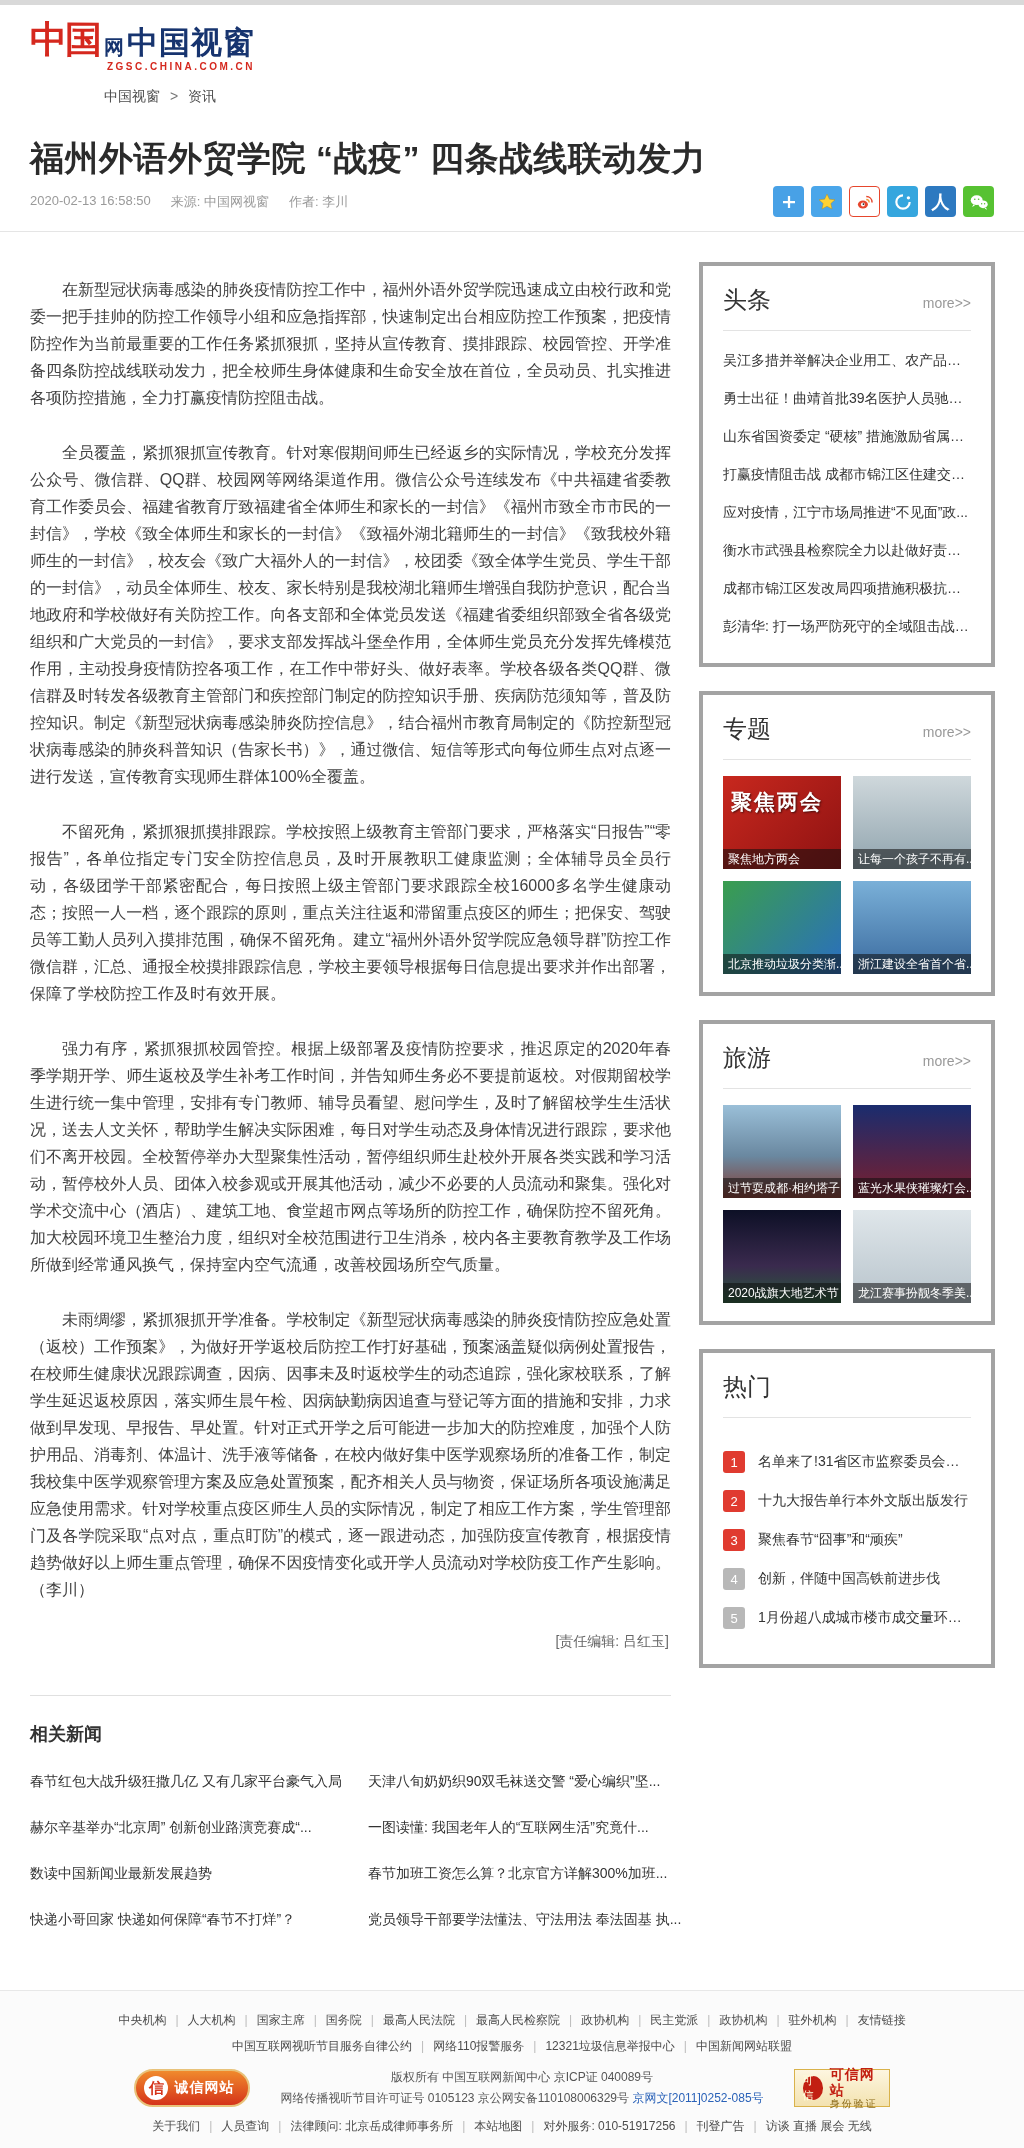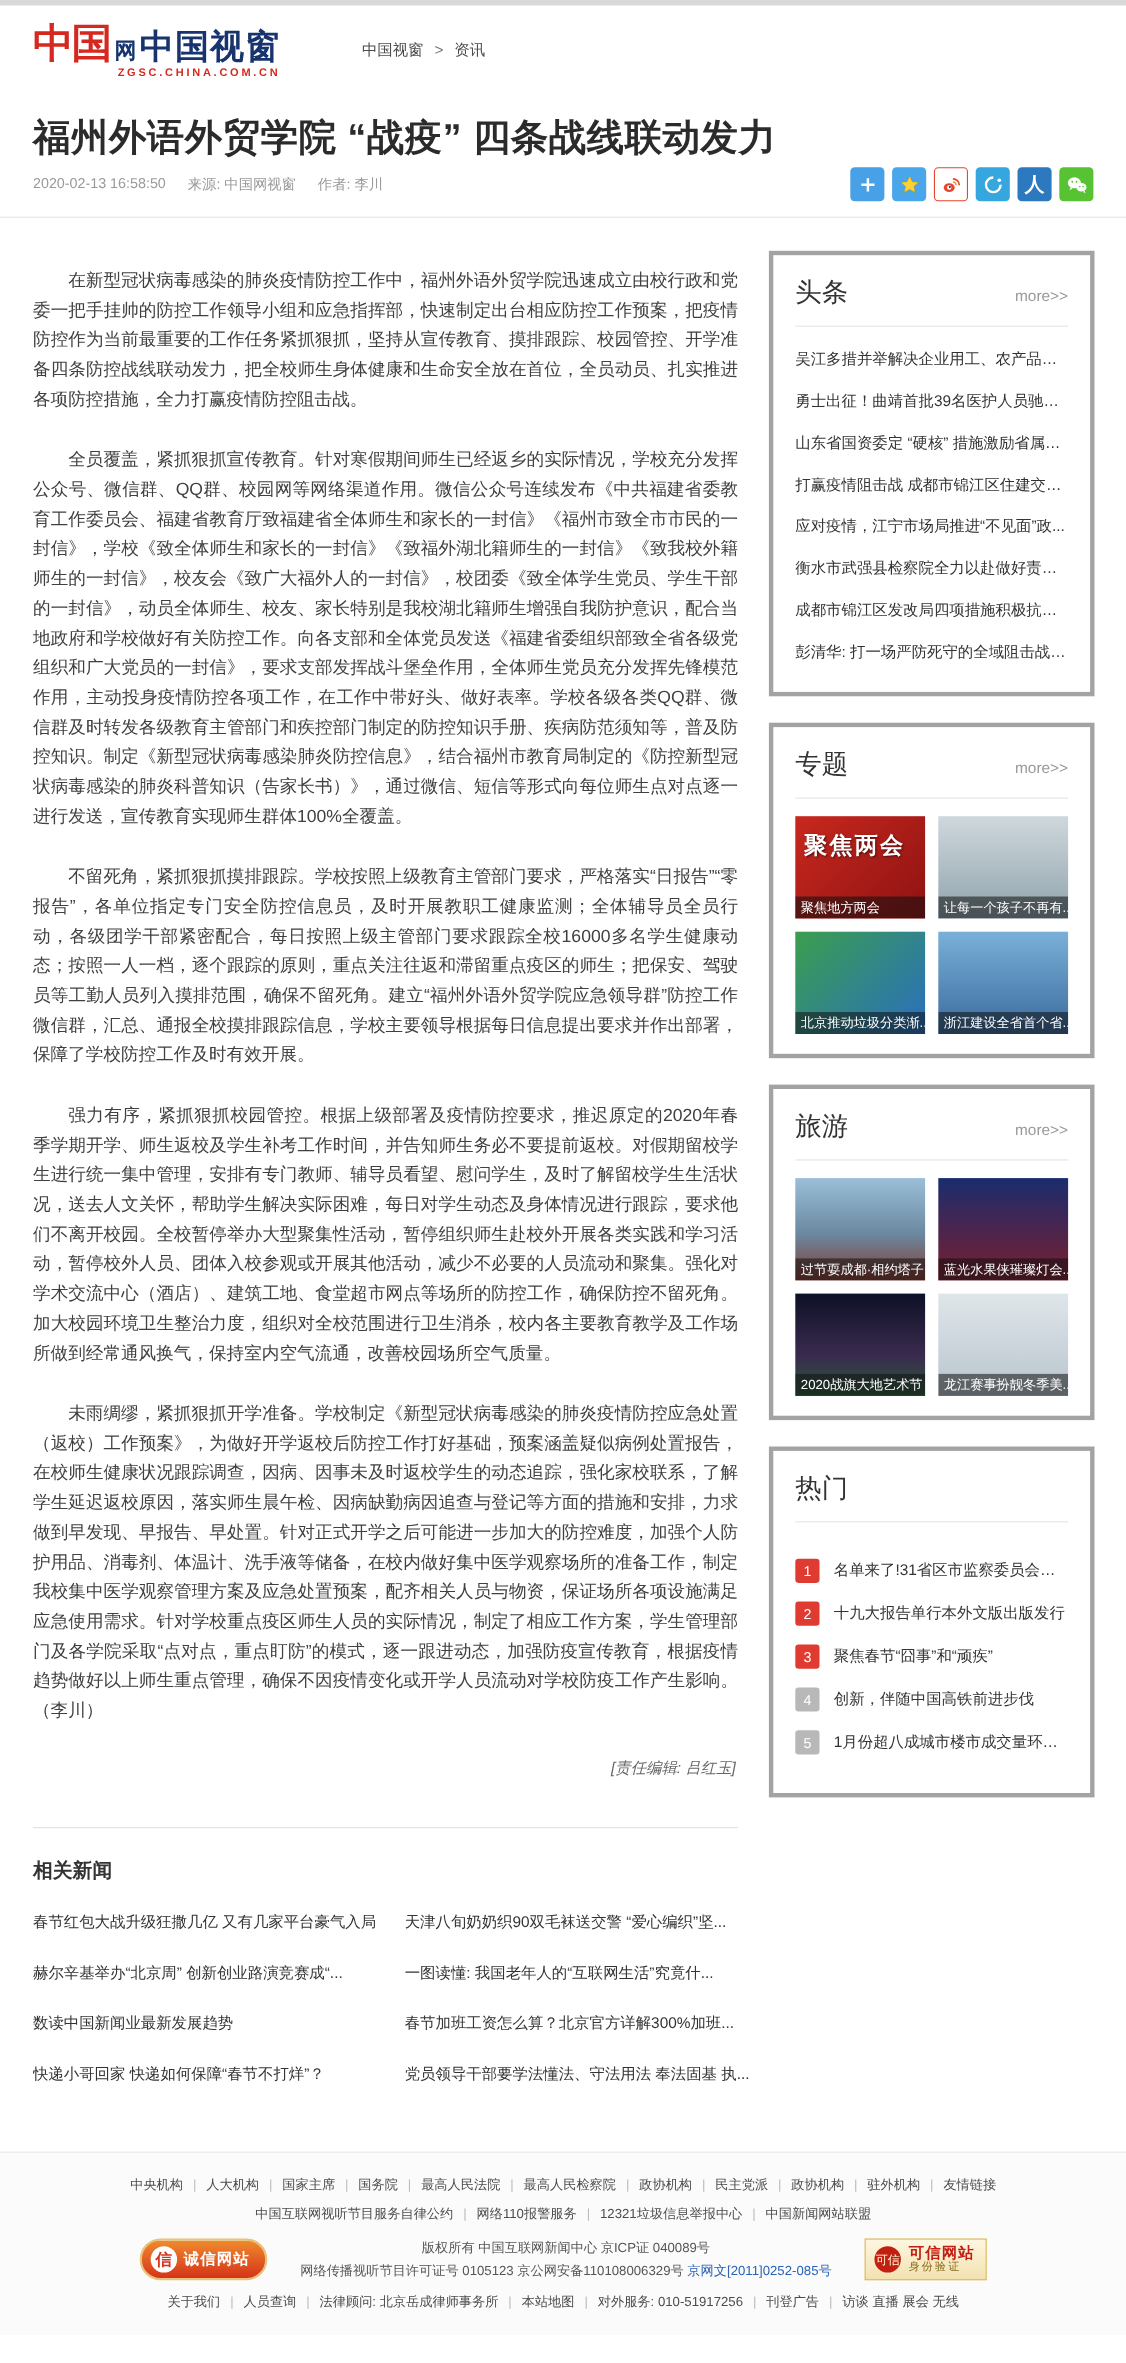--- a/index.html
+++ b/index.html
@@ -6,21 +6,21 @@
   html,body { margin:0; padding:0; }
   body {
     width:1024px;
     background:#ffffff;
     font-family:"Liberation Sans", sans-serif;
     color:#333;
   }
   .top-strip { height:5px; background:#d9d9d9; }
 
   
-  .site-header { display:flex; align-items:flex-start; padding:16px 30px 10px; }
+  .site-header { display:flex; align-items:flex-start; padding:16px 30px 10px;flex-direction:column; }
   .logo { cursor:pointer; }
   .logo-main { display:flex; align-items:flex-end; line-height:1; }
   .logo-cn { color:#d5281e; font-size:37px; font-weight:900; letter-spacing:-2px; }
   .logo-net { color:#17346f; font-size:20px; font-weight:bold; margin:0 3px 1px 4px; }
   .logo-win { color:#17346f; font-size:31px; font-weight:900; letter-spacing:1px; }
   .logo-url { color:#d5281e; font-size:10px; letter-spacing:2.5px; text-align:right; margin-top:3px; font-weight:bold; }
   .breadcrumb { margin-left:74px; margin-top:16px; font-size:14px; color:#4c4c4c; }
   .breadcrumb .sep { margin:0 6px; color:#777; }
   .crumb { cursor:pointer; }
 
@@ -36,21 +36,21 @@
   .tile-weibo { background:#ffffff; border:1px solid #e6462d; }
   .tile-tqq   { background:#35a6de; }
   .tile-renren{ background:#2d79c0; color:#fff; font-size:18px; font-weight:bold; }
   .tile-wechat{ background:#57c232; }
   .header-divider { border-bottom:1px solid #e5e5e5; }
 
   
   .main { display:flex; padding:0 30px; gap:28px; margin-top:30px; align-items:flex-start; }
   .article-col { width:641px; }
   .article-col p { font-size:16px; line-height:27px; color:#404040; text-indent:2em; margin:14px 0 28px; text-align:justify; }
-  .editor-line { text-align:right; font-size:14px; color:#666; margin:30px 2px 44px;font-style:italic; }
+  .editor-line { text-align:right; font-size:14px; color:#666; margin:30px 2px 44px; }
   .related-box { border-top:1px solid #e0e0e0; }
   .related-title { font-size:18px; font-weight:bold; color:#333; margin:26px 0 12px; }
   .related-grid { display:grid; grid-template-columns:1fr 1fr; column-gap:26px; }
   .related-item { font-size:14px; color:#333; line-height:46px; white-space:nowrap; overflow:hidden; text-overflow:ellipsis; cursor:pointer; }
 
   
   .sidebar { width:296px; display:flex; flex-direction:column; gap:24px; }
   .side-box { border:4px solid #a3a3a3; padding:18px 20px 18px; background:#fff; }
   .side-head { display:flex; justify-content:space-between; align-items:baseline; border-bottom:1px solid #e3e3e3; padding-bottom:14px; }
   .side-title { font-size:24px; color:#333; }
@@ -82,21 +82,21 @@
   .f-row .flink { cursor:pointer; }
   .f-row .flink + .flink::before { content:"|"; color:#bbb; margin:0 9px; cursor:default; }
   .f-mid { display:flex; justify-content:center; align-items:center; gap:30px; margin:8px 0 4px; }
   .f-copy { font-size:12px; color:#555; line-height:21px; text-align:center; }
   .blue-link { color:#2a62b8; cursor:pointer; }
   .badge-chengxin { width:116px; height:38px; border-radius:19px; background:linear-gradient(180deg,#f08a2c,#d5331a); border:2px solid #e8c27a;
     display:flex; align-items:center; gap:6px; padding:0 8px; cursor:pointer; }
   .badge-chengxin .seal { width:24px; height:24px; border-radius:50%; background:#fff; color:#d5331a; font-size:15px; font-weight:bold;
     display:flex; align-items:center; justify-content:center; }
   .badge-chengxin .bc-text { color:#fff; font-size:14px; font-weight:bold; letter-spacing:1px; }
-  .badge-kexin { width:111px; height:38px; border:1px solid #d9b24a; background:linear-gradient(180deg,#fdf6e0,#f3e2b0);
+  .badge-kexin { width:96px; height:38px; border:1px solid #d9b24a; background:linear-gradient(180deg,#fdf6e0,#f3e2b0);
     display:flex; align-items:center; gap:7px; padding:0 8px; cursor:pointer; }
   .badge-kexin .seal { width:24px; height:24px; border-radius:50%; background:#c21f12; color:#ffd; font-size:11px;
     display:flex; align-items:center; justify-content:center; }
   .badge-kexin .bk-col { display:flex; flex-direction:column; line-height:1.15; }
   .badge-kexin .bk-title { color:#c21f12; font-size:14px; font-weight:bold; letter-spacing:1px; }
   .badge-kexin .bk-sub { color:#8a6a1a; font-size:10px; letter-spacing:2px; }
 </style>
 </head>
 <body>
 

